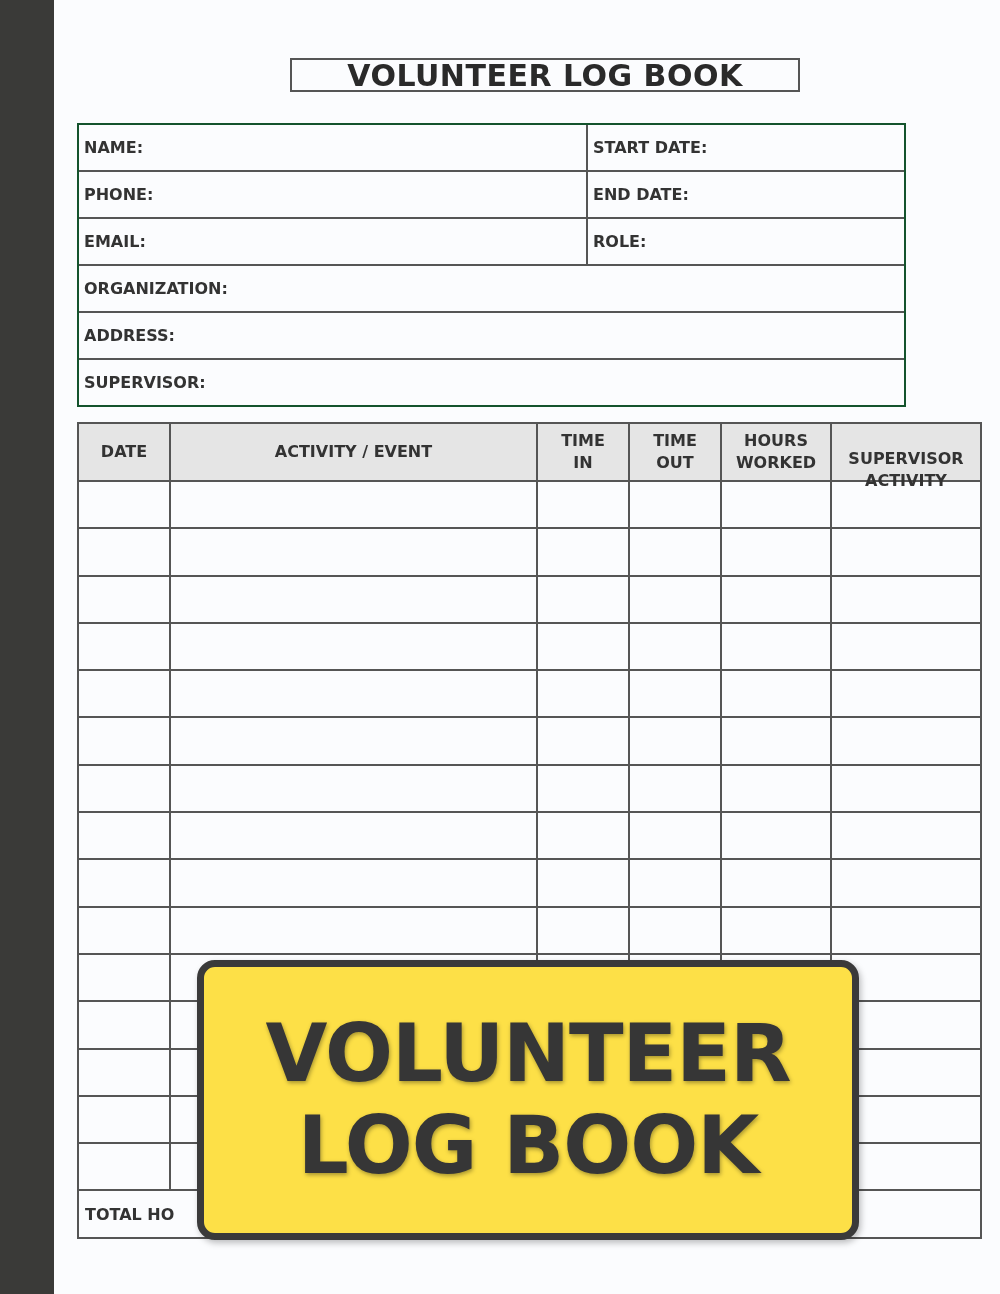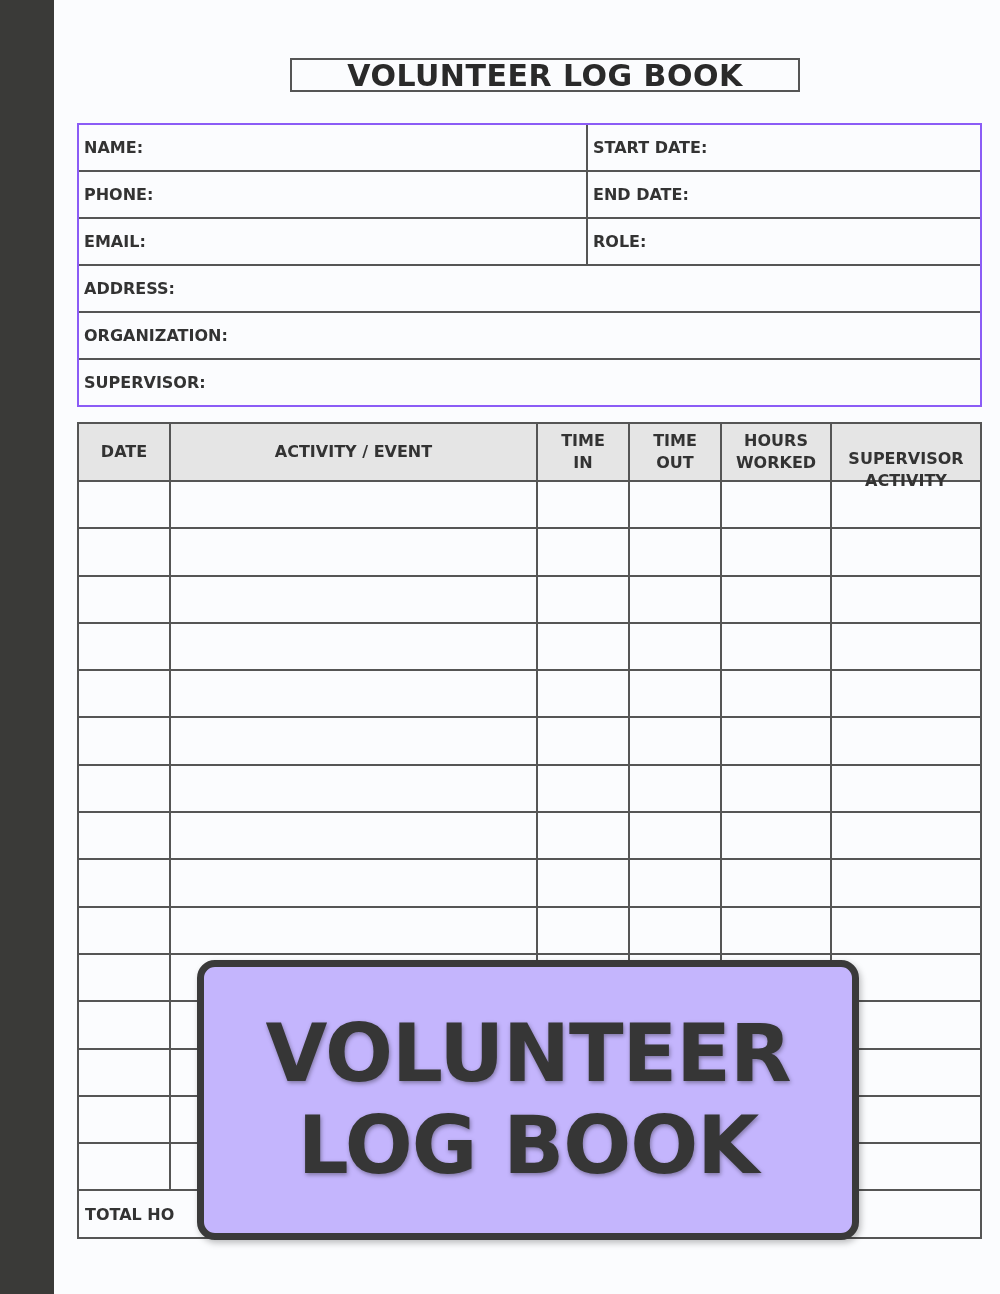--- a/index.html
+++ b/index.html
@@ -1,36 +1,36 @@
 <!DOCTYPE html>
 <html><head>
 <meta charset="utf-8">
 <style>
   html, body { margin:0; padding:0; }
   body { width:1000px; height:1294px; background:#fbfcfe; position:relative; overflow:hidden; font-family:"DejaVu Sans", "Liberation Sans", sans-serif; color:#2b2b2b; }
   .spine { position:absolute; left:0; top:0; width:54px; height:1294px; background:#3a3a38; }
   .title-box { position:absolute; left:290px; top:58px; width:510px; height:34px; border:2px solid #555; box-sizing:border-box; display:flex; align-items:center; justify-content:center; font-weight:bold; font-size:30px; letter-spacing:0.5px; color:#2a2a2a; }
-  .info { position:absolute; left:77px; top:123px; width:905px; border:2px solid #8b5cf6; box-sizing:border-box; }
+  .info { position:absolute; left:77px; top:123px; width:829px; border:2px solid #14532d; box-sizing:border-box; }
   .info-row { display:flex; height:47px; border-bottom:2px solid #555; box-sizing:border-box; }
   .info-row:last-child { border-bottom:none; height:45px; }
   .info-cell { display:flex; align-items:center; padding-left:5px; font-weight:bold; font-size:16px; color:#333; box-sizing:border-box; }
   .info-cell.left { width:509px; border-right:2px solid #555; }
   .info-cell.right { flex:1; }
   .info-cell.full { flex:1; }
   .log { position:absolute; left:77px; top:422px; width:905px; border:2px solid #555; box-sizing:border-box; }
   .log-head { display:flex; height:58px; background:#e5e5e5; border-bottom:2px solid #555; box-sizing:border-box; }
   .log-head .c { display:flex; align-items:center; justify-content:center; text-align:center; font-weight:bold; font-size:16px; line-height:22px; color:#333; box-sizing:border-box; border-right:2px solid #555; }
   .log-head .c:last-child { border-right:none; }
   .log-row { display:flex; height:47.3px; border-bottom:2px solid #555; box-sizing:border-box; }
   .log-row .c { border-right:2px solid #555; box-sizing:border-box; height:100%; }
   .log-row .c:last-child { border-right:none; }
   .w0 { width:92px; } .w1 { width:367px; } .w2 { width:92px; } .w3 { width:92px; } .w4 { width:110px; } .w5 { flex:1;margin-top:36px; }
   .total-row { display:flex; height:46px; align-items:center; box-sizing:border-box; }
   .total-row span { padding-left:6px; font-weight:bold; font-size:16px; color:#333; }
-  .overlay { position:absolute; left:197px; top:960px; width:662px; height:280px; border:7px solid #3a3a3a; border-radius:18px; background:#c4b5fd; box-sizing:border-box; box-shadow:2px 3px 6px rgba(0,0,0,0.25); display:flex; flex-direction:column; align-items:center; justify-content:center; }
+  .overlay { position:absolute; left:197px; top:960px; width:662px; height:280px; border:7px solid #3a3a3a; border-radius:18px; background:#fde047; box-sizing:border-box; box-shadow:2px 3px 6px rgba(0,0,0,0.25); display:flex; flex-direction:column; align-items:center; justify-content:center; }
   .overlay .line { font-family:"DejaVu Sans", sans-serif; font-weight:bold; color:#363636; font-size:80px; line-height:92px; letter-spacing:-1px; text-shadow:1px 2px 4px rgba(0,0,0,0.35); }
 </style>
 </head>
 <body>
 
 <div class="spine"></div>
 
 <div class="title-box">VOLUNTEER LOG BOOK</div>
 
 <div class="info">
@@ -53,26 +53,26 @@
   <div class="info-row">
     <div class="info-cell left">
         <span>EMAIL:</span>
       </div>
     <div class="info-cell right">
         <span>ROLE:</span>
       </div>
   </div>
   <div class="info-row">
     <div class="info-cell full">
+        <span>ORGANIZATION:</span>
+      </div>
+  </div>
+  <div class="info-row">
+    <div class="info-cell full">
         <span>ADDRESS:</span>
-      </div>
-  </div>
-  <div class="info-row">
-    <div class="info-cell full">
-        <span>ORGANIZATION:</span>
       </div>
   </div>
   <div class="info-row">
     <div class="info-cell full">
         <span>SUPERVISOR:</span>
       </div>
   </div>
 </div>
 
 <div class="log">

